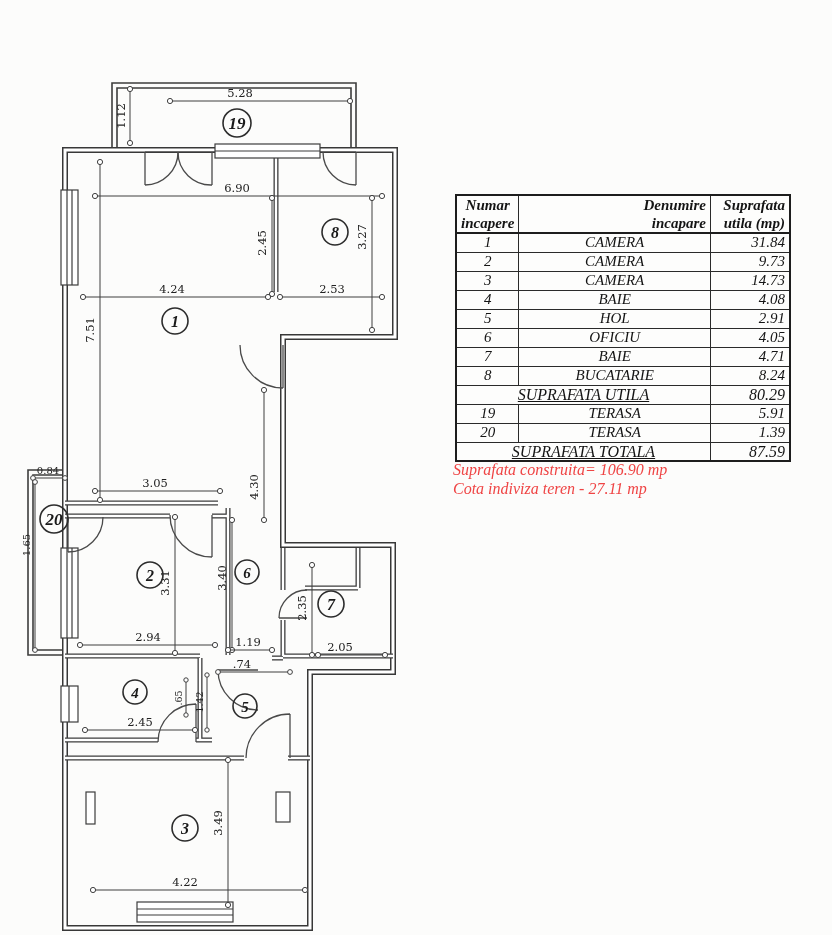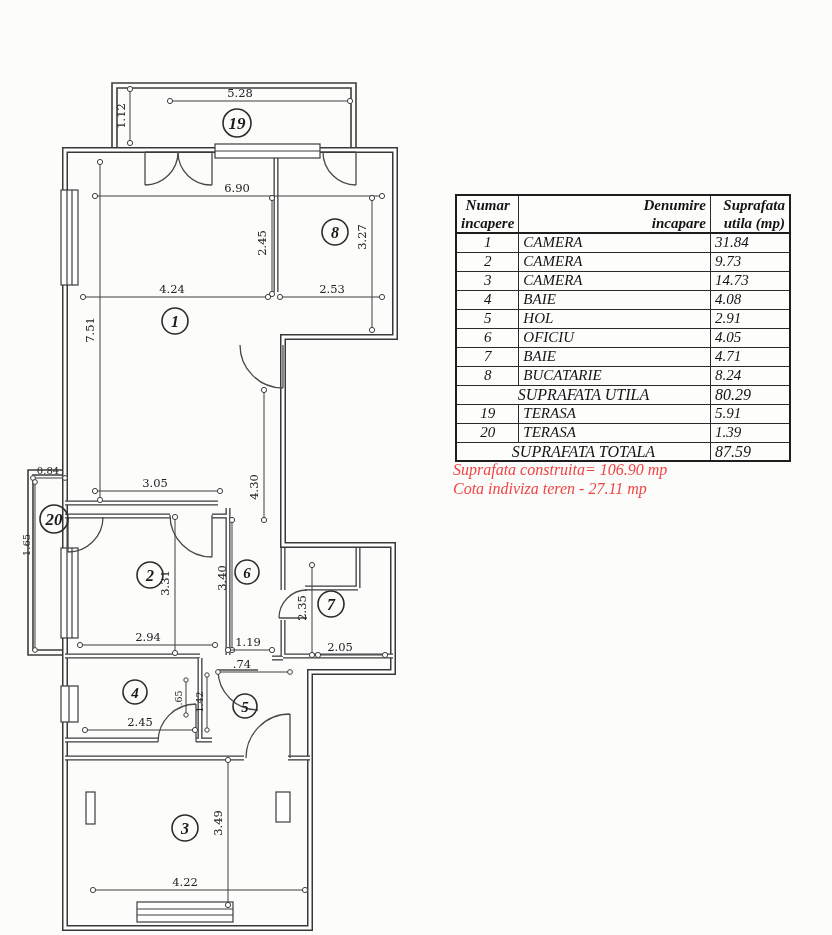--- a/index.html
+++ b/index.html
@@ -17,23 +17,23 @@
   }
   .area-table th, .area-table td {
     border:1px solid #2a2a2a; height:19px; line-height:17px; padding:0 4px;
   }
   .area-table { border:2px solid #1d1d1d; }
   .area-table thead th {
     font-weight:bold; text-align:center; font-size:15px; line-height:18px;
     border-bottom:2px solid #1d1d1d;
   }
   .col-num { width:58px; text-align:center; }
-  .col-name { width:198px; text-align:left; padding-left:40px; }
-  .col-area { width:80px; text-align:left; padding-right:14px; }
-  td.merged { text-align:center; font-size:16px; }
+  .col-name { width:198px; text-align:center; padding-left:40px; }
+  .col-area { width:80px; text-align:right; padding-right:14px; }
+  td.merged { text-align:center; font-size:16px;text-decoration:underline; }
   tr.total-row td { font-size:16px; }
 
   .notes {
     position:absolute; left:453px; top:460px; width:340px;
     font-style:italic; font-size:16px; line-height:19px; color:#ef4444;
   }
   .notes div { white-space:nowrap; }
 </style>
 </head>
 <body>

